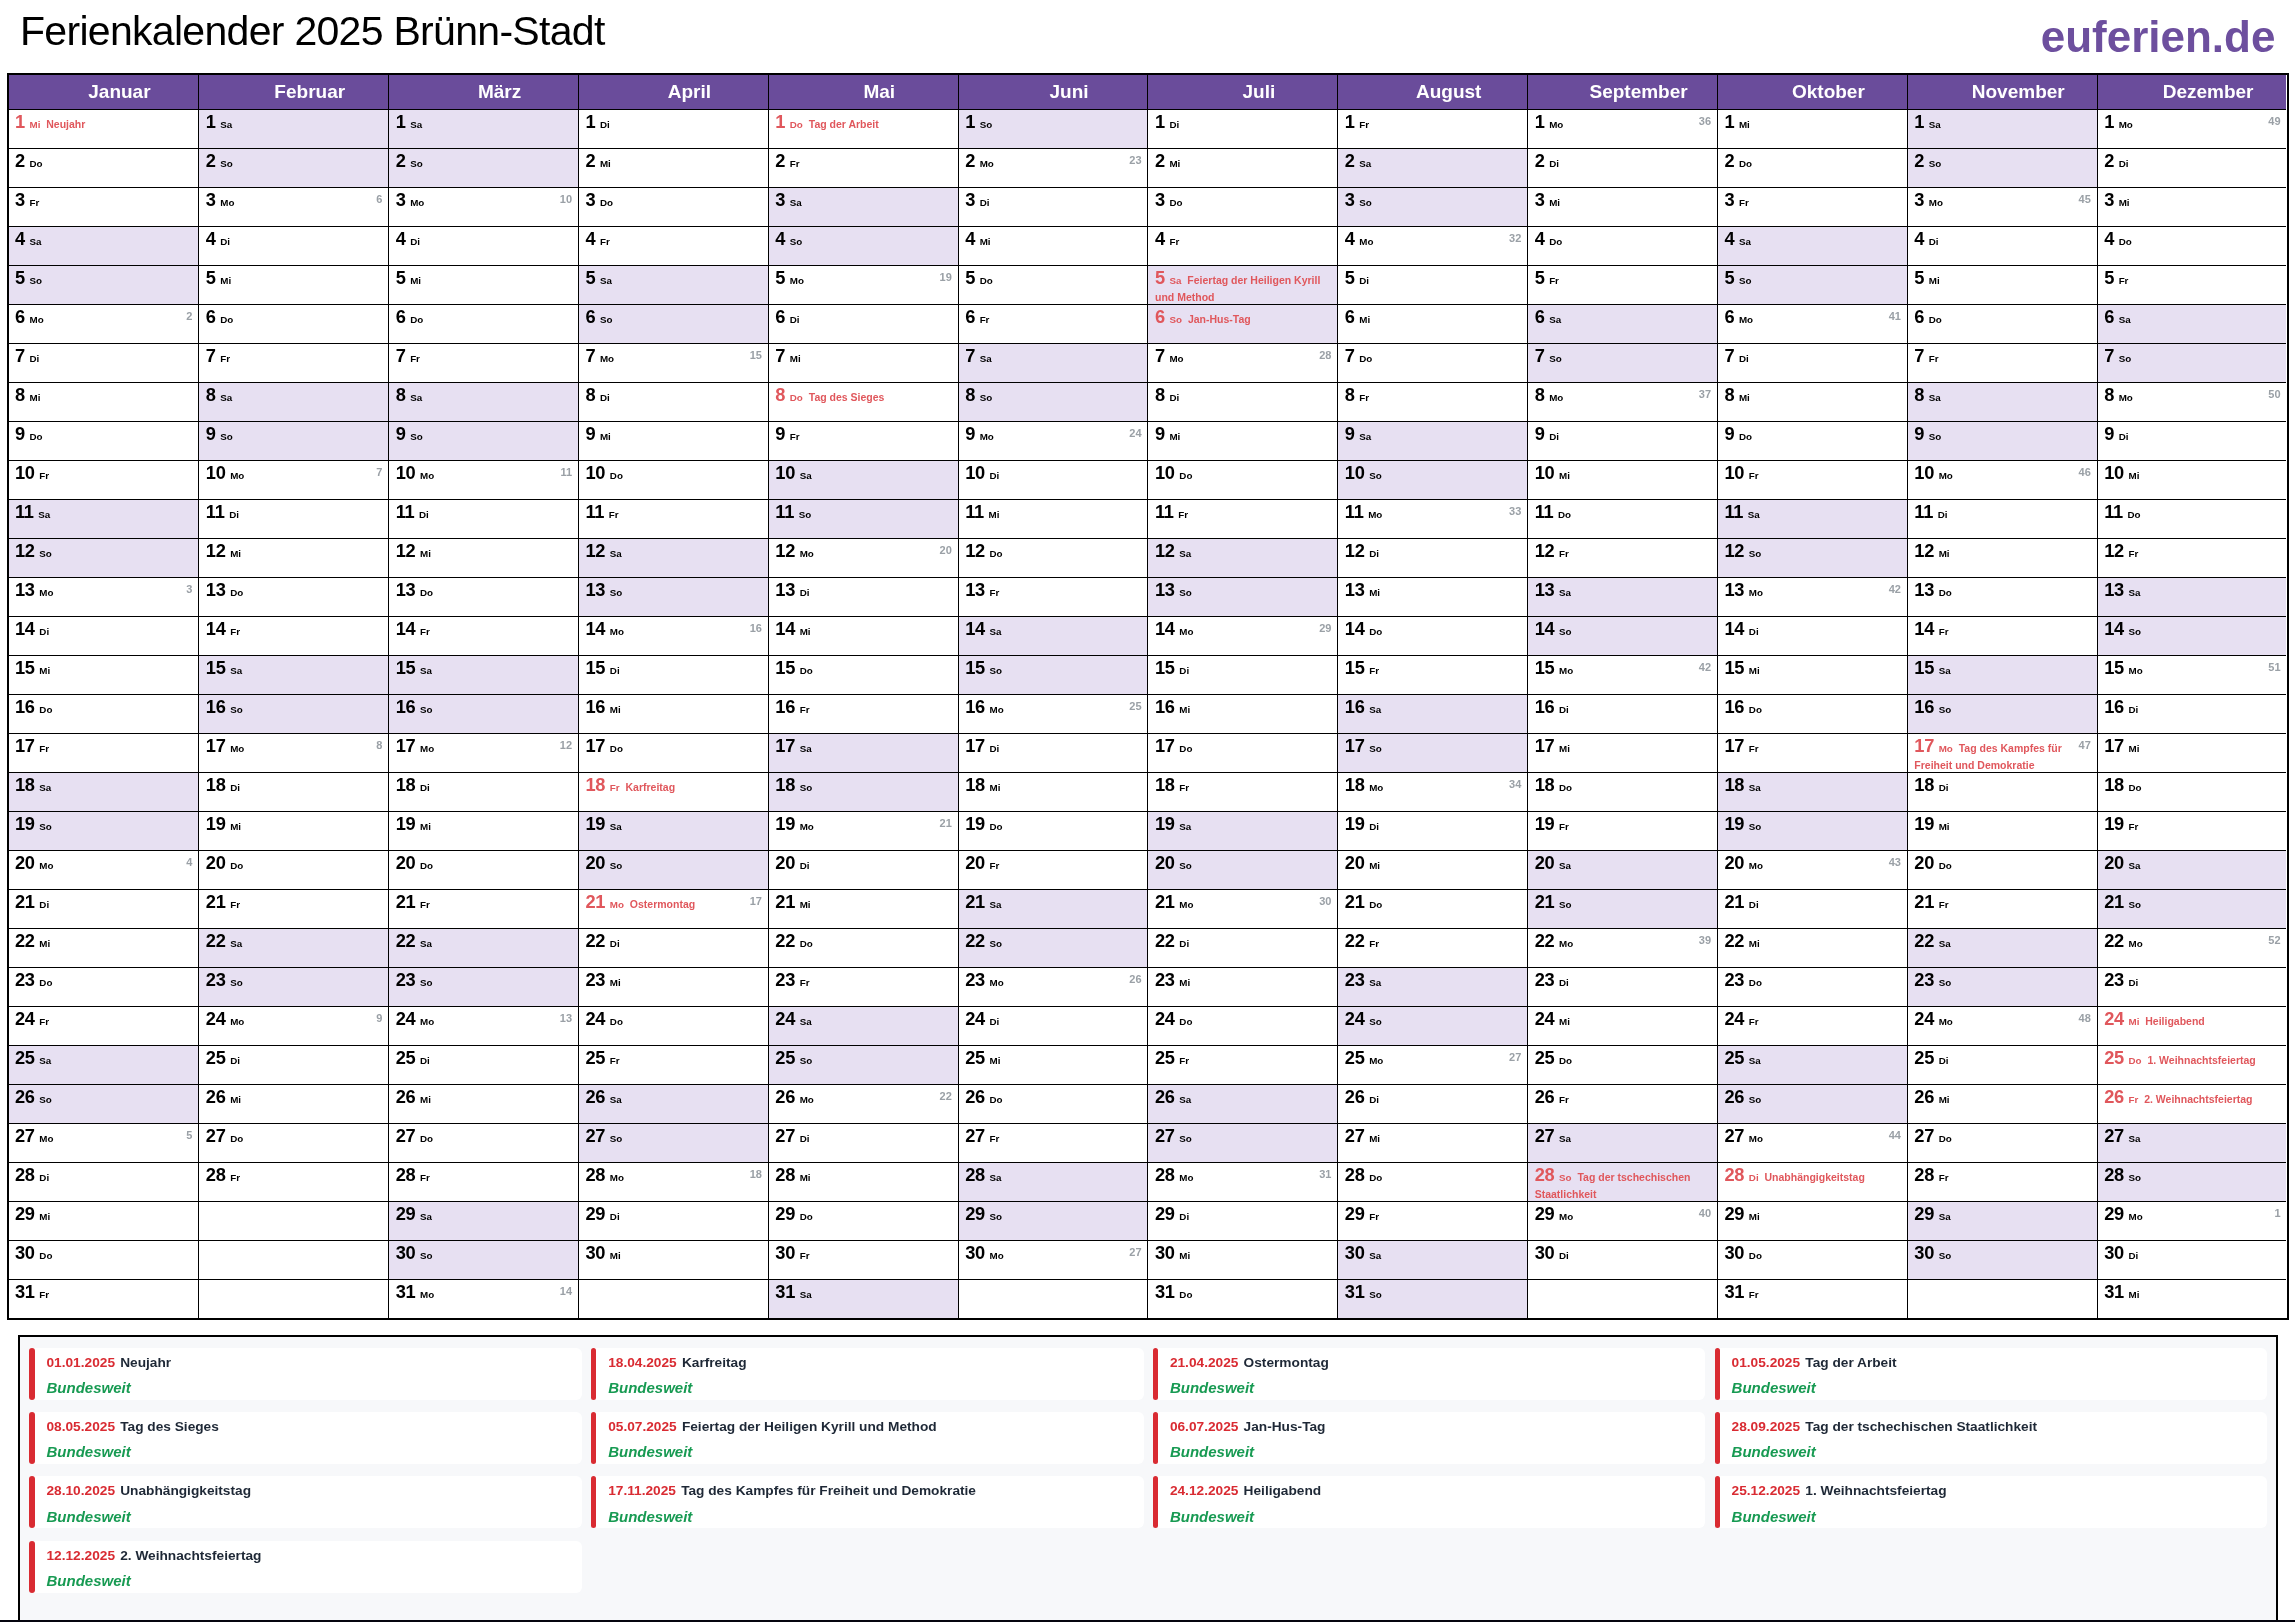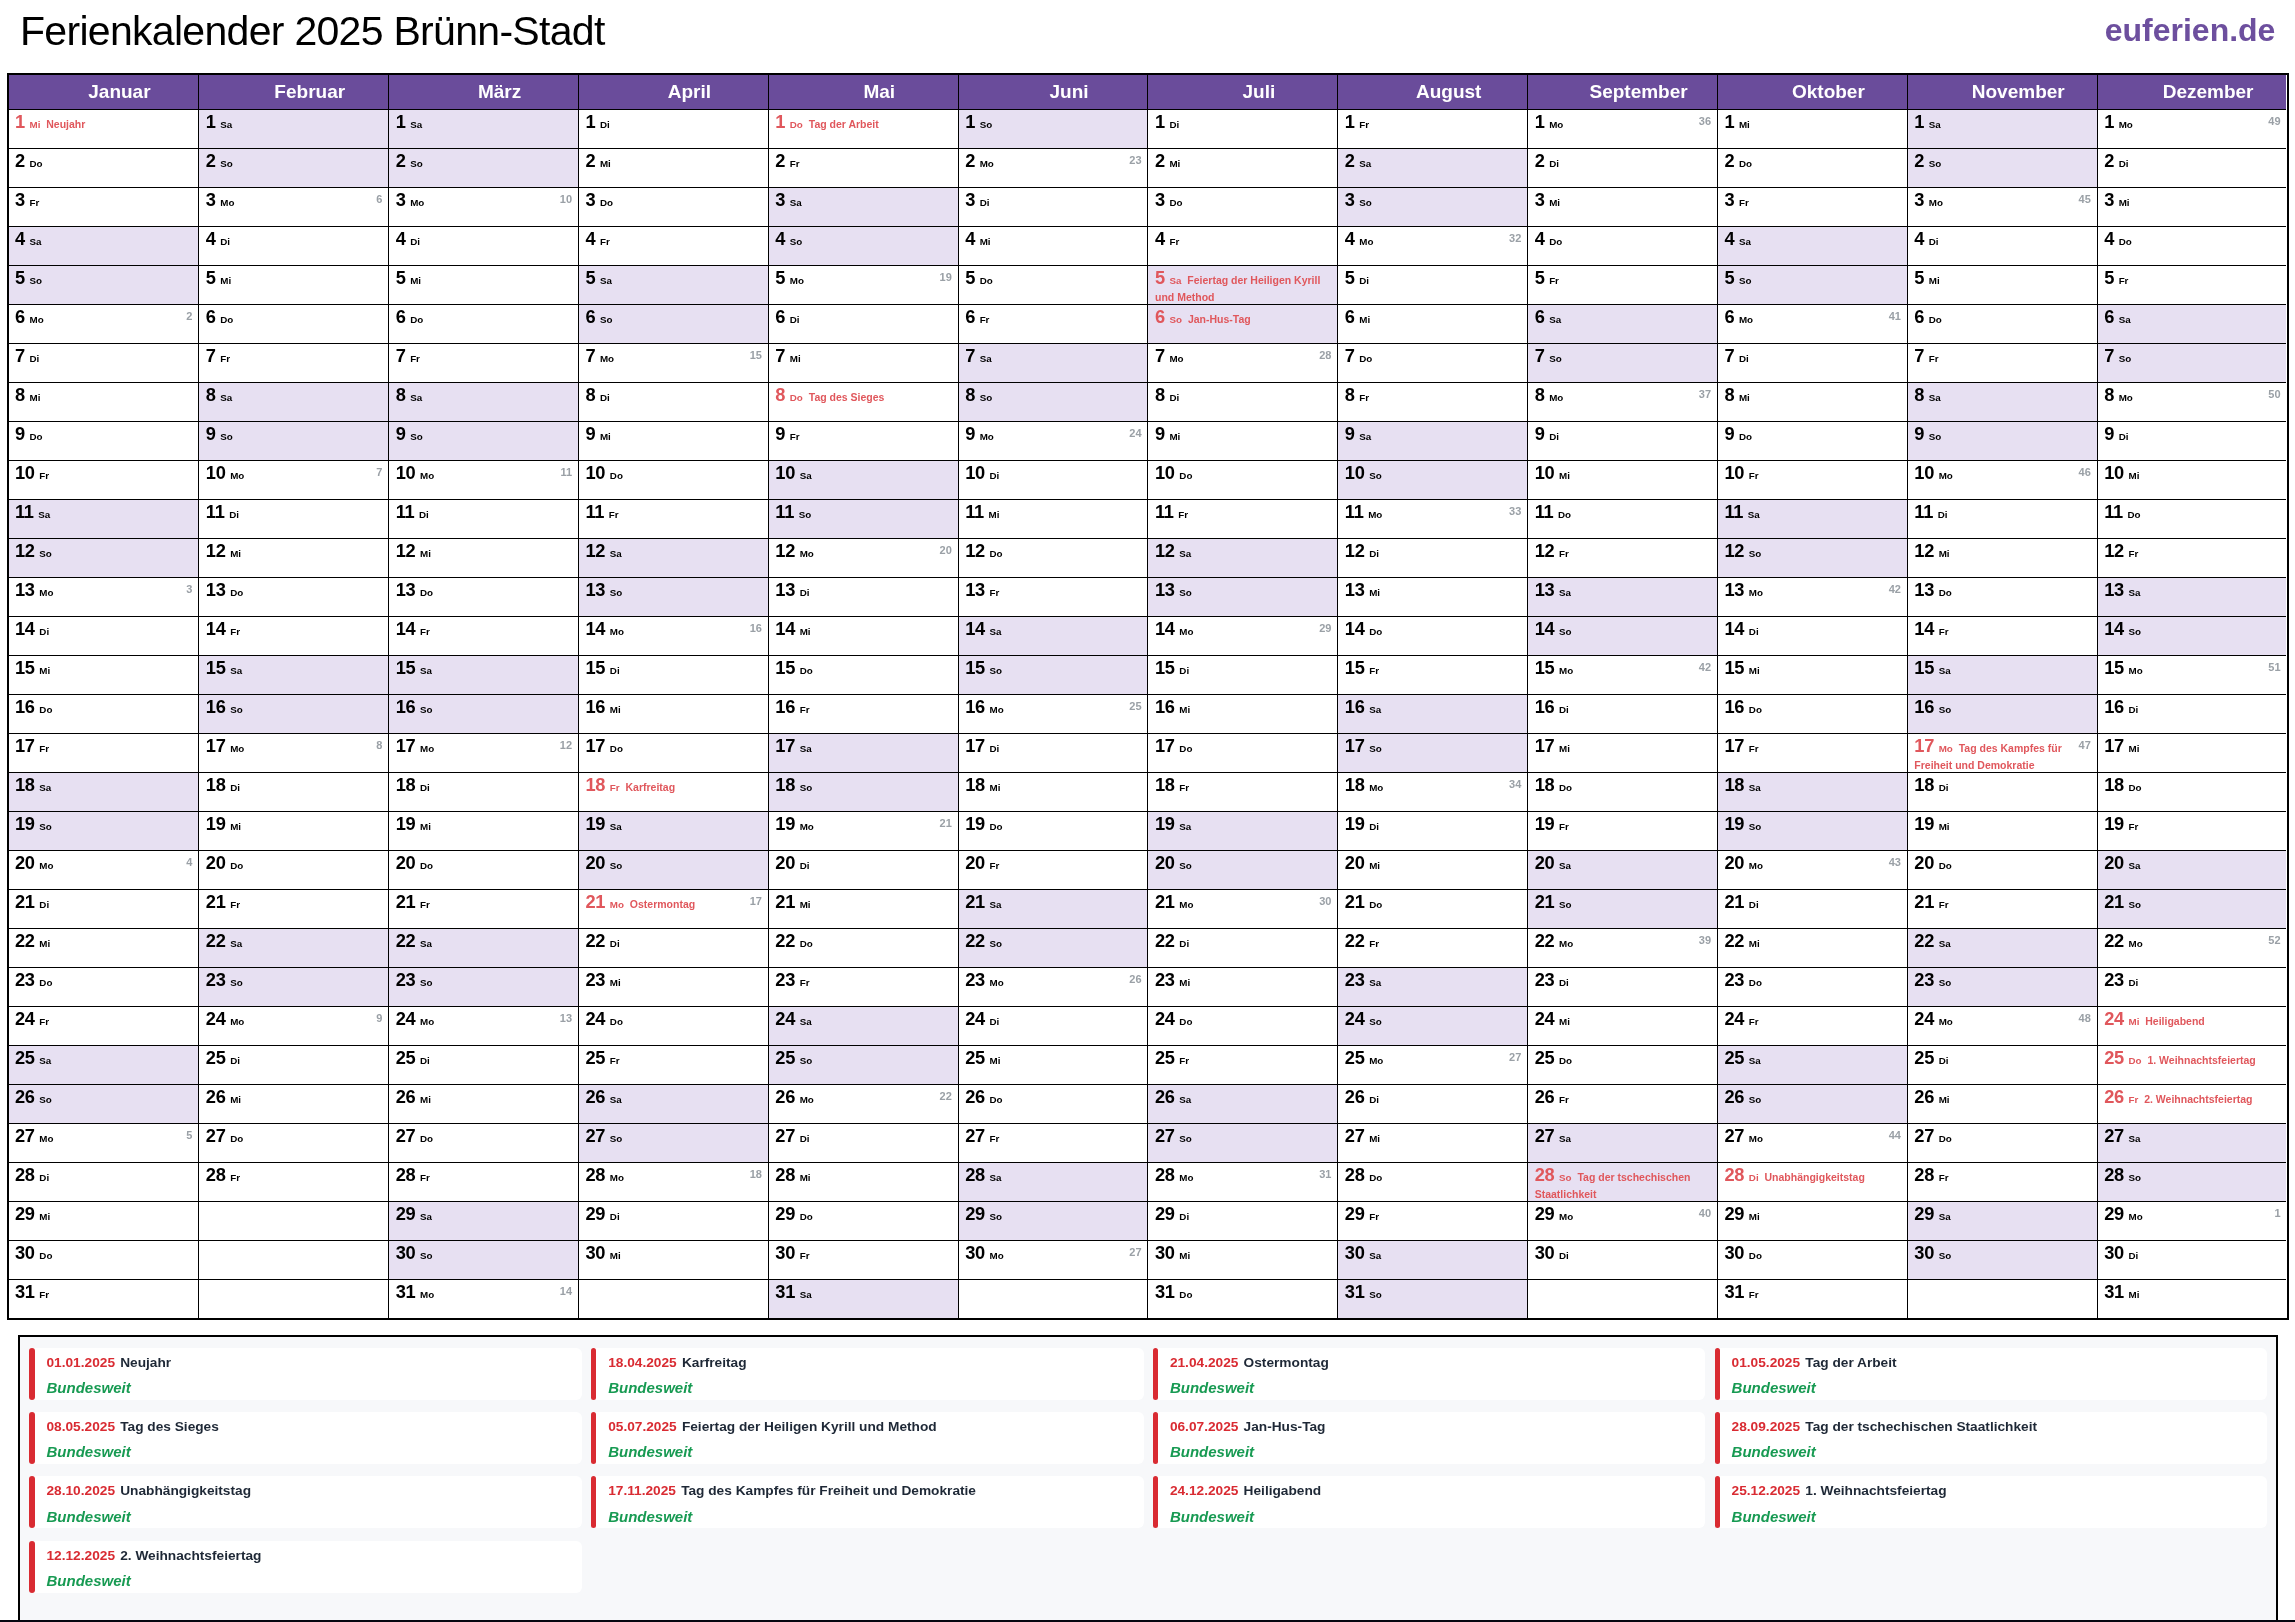--- a/index.html
+++ b/index.html
@@ -3,21 +3,21 @@
 <meta charset="utf-8">
 <style>
   html,body{margin:0;padding:0;}
   body{
     width:2295px;height:1623px;position:relative;background:#fff;
     font-family:"Liberation Sans",sans-serif;color:#000;overflow:hidden;
     --purple:#6A4C9B;--logo:#6D4F9E;--weekend:#E7E0F2;--red:#E0575C;
     --legendred:#D92B32;--green:#179A52;--kwgray:#9AA0A6;--namecolor:#1E2836;
   }
   .title{position:absolute;left:20px;top:7.9px;font-size:41px;font-weight:normal;letter-spacing:-0.7px;white-space:nowrap;}
-  .logo{position:absolute;right:19.6px;top:11.8px;font-size:32px;font-weight:bold;color:var(--logo);white-space:nowrap;}
+  .logo{position:absolute;right:19.6px;top:11.8px;font-size:44px;font-weight:bold;color:var(--logo);white-space:nowrap;}
 
   #calendar{
     position:absolute;left:6.5px;top:73px;width:2282px;box-sizing:border-box;
     border:2px solid #000;display:grid;grid-template-columns:repeat(12,1fr);
     grid-template-rows:34px repeat(31,39px);background:#fff;
   }
   .mh{
     background:var(--purple);color:#fff;font-weight:bold;font-size:19px;
     display:flex;align-items:center;justify-content:center;
     border-left:1.3px solid #000;box-sizing:border-box;padding-left:32px;

